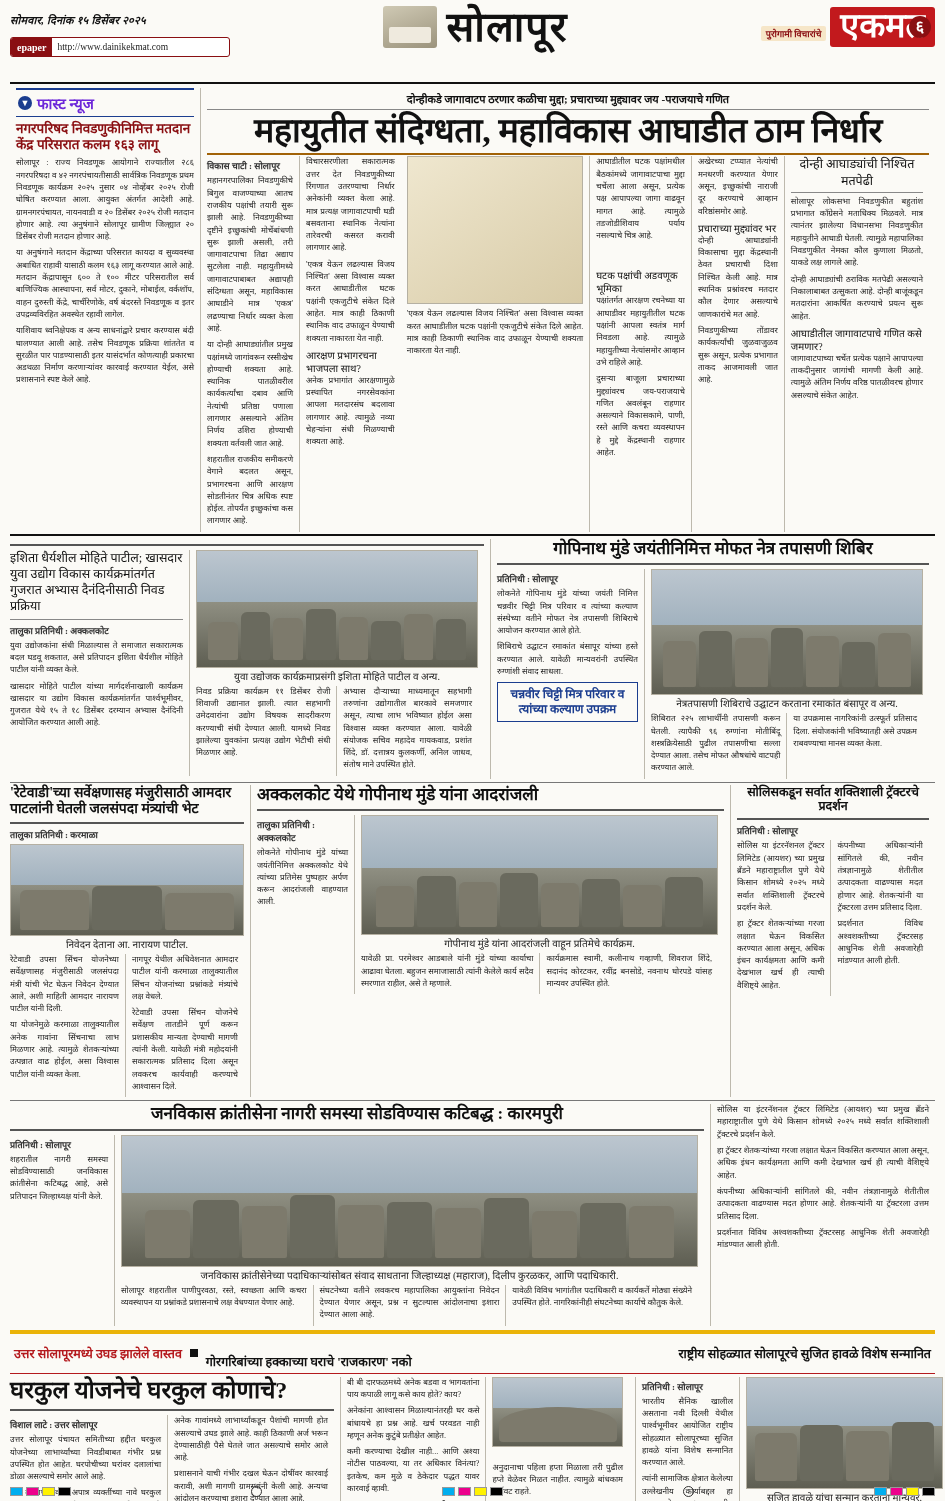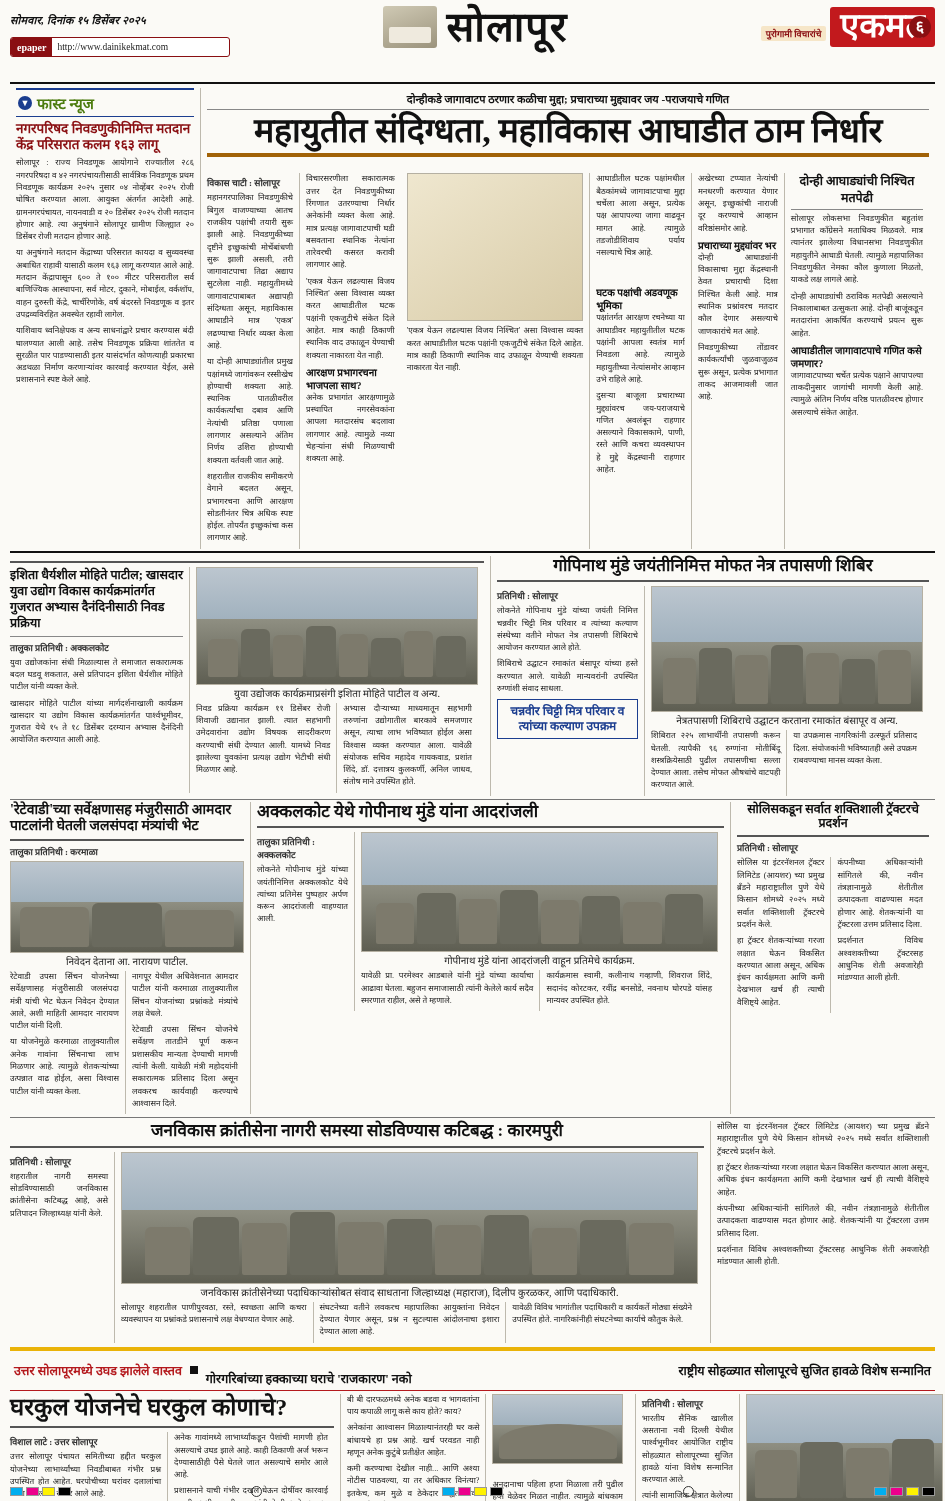--- a/index.html
+++ b/index.html
@@ -35,31 +35,31 @@
   .mh-page { position:absolute; right:4px; top:10px; color:#fff; font-size:16px; font-weight:bold; background:#8a0f12; border-radius:50%; width:22px; height:22px; line-height:22px; text-align:center; }
   .rule { border-top:2px solid #111; margin:4px 0 0 0; }
   .rule.thin { border-top:1px solid #777; }
 
   
   .cols { display:flex; }
   .col { padding:0 6px; }
   .vline { border-left:1px solid #bdb9ad; }
   .kicker { font-size:11px; font-weight:bold; text-align:center; padding:3px 0; }
   .hl { font-size:34px; font-weight:bold; text-align:center; line-height:1.1; letter-spacing:-.3px; padding:2px 0 4px; }
-  .subhead { font-size:12.5px; font-weight:bold; line-height:1.3; }
+  .subhead { font-size:12.5px; font-weight:normal; line-height:1.3; }
   .byline { font-size:9px; font-weight:bold; color:#333; margin:3px 0; }
   p.body { font-size:8.2px; line-height:1.5; text-align:justify; margin:0 0 4px 0; color:#222; }
   .sec-title { font-size:17px; font-weight:bold; line-height:1.15; }
   .sec-title.sm { font-size:14px; }
   .sec-title.xs { font-size:12.5px; }
 
   
   .fastnews-hdr { display:flex; align-items:center; gap:5px; border-top:2px solid #1b3d8f; border-bottom:1px solid #1b3d8f; padding:3px 2px; }
   .fn-dot { width:14px;height:14px;border-radius:50%;background:#1b3d8f;color:#fff;font-size:9px;display:flex;align-items:center;justify-content:center;}
-  .fn-label { color:#4d7c0f; font-size:15px; font-weight:bold; }
+  .fn-label { color:#6d28d9; font-size:15px; font-weight:bold; }
   .fn-head { font-size:13.5px; font-weight:bold; color:#8a0f12; line-height:1.2; margin:4px 0; }
 
   
   .photo { background:#cfcabb; position:relative; overflow:hidden; border:1px solid #b5b0a2; }
   .photo.illus { background:linear-gradient(145deg,#efe7cf,#d8cba7); }
   .photo .sky { position:absolute; left:0; right:0; top:0; height:48%; background:linear-gradient(#bcc6cf,#9fb0bd); }
   .photo .ground { position:absolute; left:0; right:0; bottom:0; height:56%; background:linear-gradient(#8f8f82,#5e5e52); }
   .photo .figs { position:absolute; bottom:6%; left:4%; right:4%; height:62%; display:flex; gap:3px; align-items:flex-end; }
   .photo .figs i { flex:1; background:#6a6a5e; border-radius:6px 6px 2px 2px; display:block; }
   .photo .figs i:nth-child(odd){ background:#7d7a6c; }
@@ -115,21 +115,21 @@
       <div class="fn-head">नगरपरिषद निवडणुकीनिमित्त मतदान केंद्र परिसरात कलम १६३ लागू</div>
       <p class="body">सोलापूर : राज्य निवडणूक आयोगाने राज्यातील २८६ नगरपरिषदा व ४२ नगरपंचायतीसाठी सार्वत्रिक निवडणूक प्रथम निवडणूक कार्यक्रम २०२५ नुसार ०४ नोव्हेंबर २०२५ रोजी घोषित करण्यात आला. आयुक्त अंतर्गत आदेशी आहे. ग्रामनगरपंचायत, नायनवाडी व २० डिसेंबर २०२५ रोजी मतदान होणार आहे. त्या अनुषंगाने सोलापूर ग्रामीण जिल्ह्यात २० डिसेंबर रोजी मतदान होणार आहे.</p>
       <p class="body">या अनुषंगाने मतदान केंद्राच्या परिसरात कायदा व सुव्यवस्था अबाधित राहावी यासाठी कलम १६३ लागू करण्यात आले आहे. मतदान केंद्रापासून ६०० ते १०० मीटर परिसरातील सर्व बाणिज्यिक आस्थापना, सर्व मोटर, दुकाने, मोबाईल, वर्कशॉप, वाहन दुरुस्ती केंद्रे, चार्चीरेणोके, वर्ष बंदरस्ते निवडणूक व इतर उपद्रव्यविरहित अवस्थेत रहावी लागेल.</p>
       <p class="body">याशिवाय ध्वनिक्षेपक व अन्य साधनांद्वारे प्रचार करण्यास बंदी घालण्यात आली आहे. तसेच निवडणूक प्रक्रिया शांततेत व सुरळीत पार पाडण्यासाठी इतर यासंदर्भात कोणत्याही प्रकारचा अडथळा निर्माण करणाऱ्यांवर कारवाई करण्यात येईल, असे प्रशासनाने स्पष्ट केले आहे.</p>
     </div>
 
     <div class="col vline" style="width:735px;">
       <div class="kicker">दोन्हीकडे जागावाटप ठरणार कळीचा मुद्दा; प्रचाराच्या मुद्द्यावर जय -पराजयाचे गणित</div>
       <div style="border-top:1px solid #888;"></div>
       <div class="hl">महायुतीत संदिग्धता, महाविकास आघाडीत ठाम निर्धार</div>
-      <div class="cols" style="border-top:4px solid #a16207;padding-top:16px;">
+      <div class="cols" style="border-top:2px solid #a16207;padding-top:1px;">
         <div class="col" style="width:105px;padding-left:0;">
           <div class="byline">विकास चाटी : सोलापूर</div>
           <p class="body">महानगरपालिका निवडणुकीचे बिगुल वाजण्याच्या आतच राजकीय पक्षांची तयारी सुरू झाली आहे. निवडणुकीच्या दृष्टीने इच्छुकांची मोर्चेबांधणी सुरू झाली असली, तरी जागावाटपाचा तिढा अद्याप सुटलेला नाही. महायुतीमध्ये जागावाटपाबाबत अद्यापही संदिग्धता असून, महाविकास आघाडीने मात्र 'एकत्र' लढण्याचा निर्धार व्यक्त केला आहे.</p>
           <p class="body">या दोन्ही आघाड्यांतील प्रमुख पक्षांमध्ये जागांवरून रस्सीखेच होण्याची शक्यता आहे. स्थानिक पातळीवरील कार्यकर्त्यांचा दबाव आणि नेत्यांची प्रतिष्ठा पणाला लागणार असल्याने अंतिम निर्णय उशिरा होण्याची शक्यता वर्तवली जात आहे.</p>
           <p class="body">शहरातील राजकीय समीकरणे वेगाने बदलत असून, प्रभागरचना आणि आरक्षण सोडतीनंतर चित्र अधिक स्पष्ट होईल. तोपर्यंत इच्छुकांचा कस लागणार आहे.</p>
         </div>
         <div class="col vline" style="width:115px;">
           <p class="body">विचारसरणीला सकारात्मक उत्तर देत निवडणुकीच्या रिंगणात उतरण्याचा निर्धार अनेकांनी व्यक्त केला आहे. मात्र प्रत्यक्ष जागावाटपाची घडी बसवताना स्थानिक नेत्यांना तारेवरची कसरत करावी लागणार आहे.</p>
           <p class="body">'एकत्र येऊन लढल्यास विजय निश्चित' असा विश्वास व्यक्त करत आघाडीतील घटक पक्षांनी एकजुटीचे संकेत दिले आहेत. मात्र काही ठिकाणी स्थानिक वाद उफाळून येण्याची शक्यता नाकारता येत नाही.</p>
           <div class="subhead" style="font-size:10px;">आरक्षण प्रभागरचना भाजपला साथ?</div>

